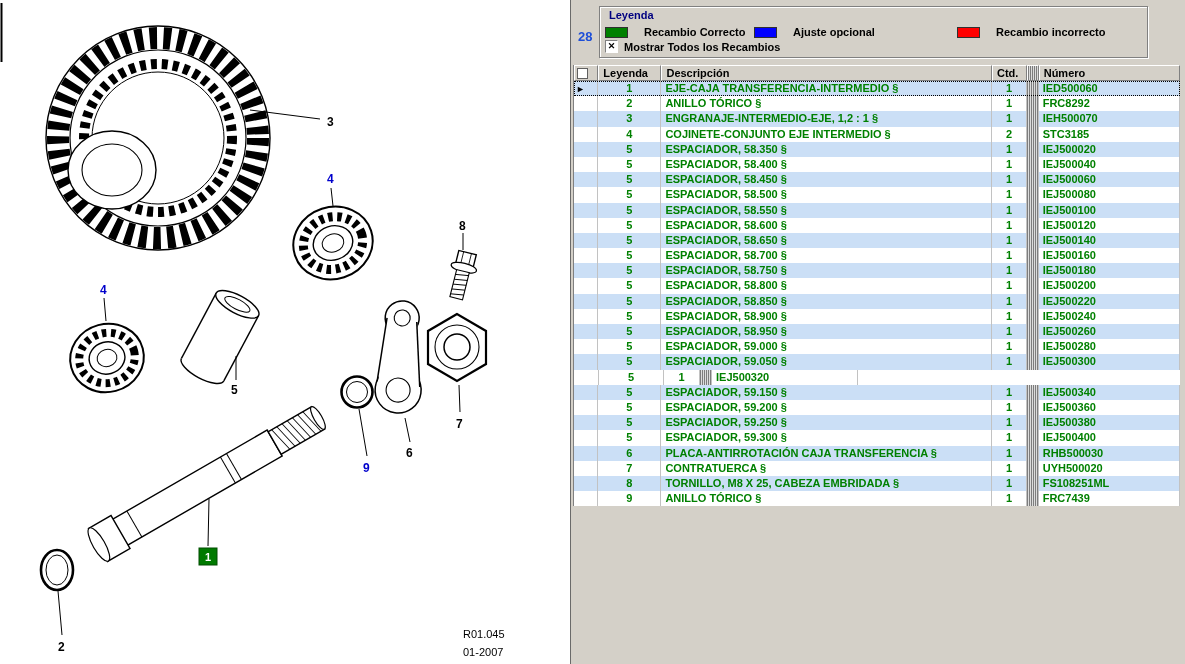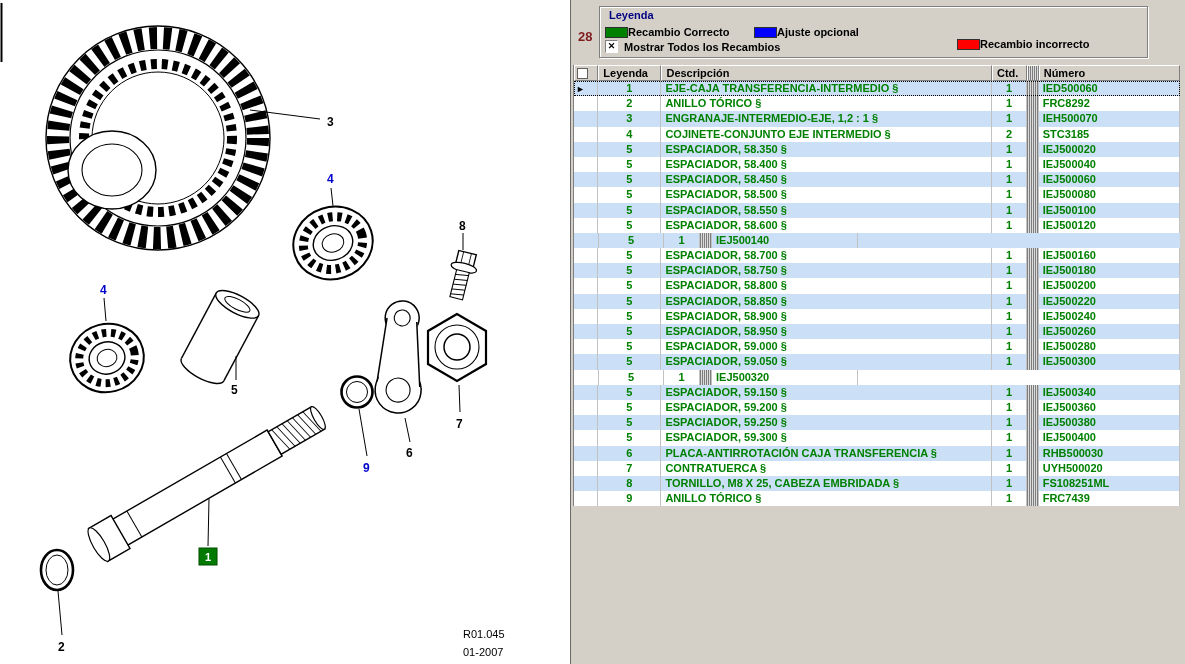--- a/index.html
+++ b/index.html
@@ -9,30 +9,30 @@
   
   .left-panel { position:absolute; left:0; top:0; width:570px; height:664px; background:#fff; }
   .callout { font:bold 12px "Liberation Sans",sans-serif; fill:#000; }
   .callout.blue { fill:#0000cc; }
   .callout.selected { fill:#ffffff; font-size:11px; }
   .ref { font:11px "Liberation Sans",sans-serif; fill:#000; }
 
   
   .right-panel { position:absolute; left:570px; top:0; width:615px; height:664px;
                  background:#d4d0c8; border-left:1px solid #6a6a6a; }
-  .count { position:absolute; left:7px; top:29px; color:#7f1d1d; font-weight:bold; font-size:13px; }
+  .count { position:absolute; left:7px; top:29px; color:#1d4ed8; font-weight:bold; font-size:13px; }
 
   .legend-box { position:absolute; left:28px; top:6px; width:549px; height:52px;
                 border:1px solid #808080; box-shadow:1px 1px 0 #ffffff, inset 1px 1px 0 #ffffff; }
   .legend-title { position:absolute; left:9px; top:2px; color:#000080; font-weight:bold; font-size:11px; }
   .legend-items { position:absolute; left:0; top:19px; width:100%; height:14px; }
-  .legend-item { position:absolute; top:0; display:flex; align-items:center; gap:0; }
+  .legend-item { position:absolute; top:0; display:flex; align-items:center; gap:16px; }
   .legend-item:nth-of-type(1) { left:5px; }
   .legend-item:nth-of-type(2) { left:154px;justify-content:center; }
-  .legend-item:nth-of-type(3) { left:357px;margin-top:12px; }
+  .legend-item:nth-of-type(3) { left:357px; }
   .swatch { width:23px; height:11px; border:1px solid #303030; display:inline-block; }
   .legend-label { font-size:11px; font-weight:bold; color:#000; white-space:nowrap; }
   .showall { position:absolute; left:5px; top:33px; display:flex; align-items:center; gap:6px; }
   .checkbox { width:13px; height:13px; background:#fff; border:1px solid;
               border-color:#808080 #ffffff #ffffff #808080; display:flex; align-items:center;
               justify-content:center; }
   .checkbox .mark { font-size:9px; font-weight:bold; color:#000; line-height:1; }
   .showall-label { font-size:11px; font-weight:bold; color:#000; white-space:nowrap; }
 
   
@@ -328,20 +328,21 @@
           <div class="td col-legend">5</div>
           <div class="td col-desc">ESPACIADOR, 58.600 §</div>
           <div class="td col-qty">1</div>
           <div class="td col-stripe"></div>
           <div class="td col-num">IEJ500120</div>
         </div>
 
         <div class="tr even">
           <div class="td col-gutter"><span class="arrow">►</span></div>
           <div class="td col-legend">5</div>
+          <div class="td col-desc">ESPACIADOR, 58.650 §</div>
           <div class="td col-qty">1</div>
           <div class="td col-stripe"></div>
           <div class="td col-num">IEJ500140</div>
         </div>
 
         <div class="tr odd">
           <div class="td col-gutter"><span class="arrow">►</span></div>
           <div class="td col-legend">5</div>
           <div class="td col-desc">ESPACIADOR, 58.700 §</div>
           <div class="td col-qty">1</div>

